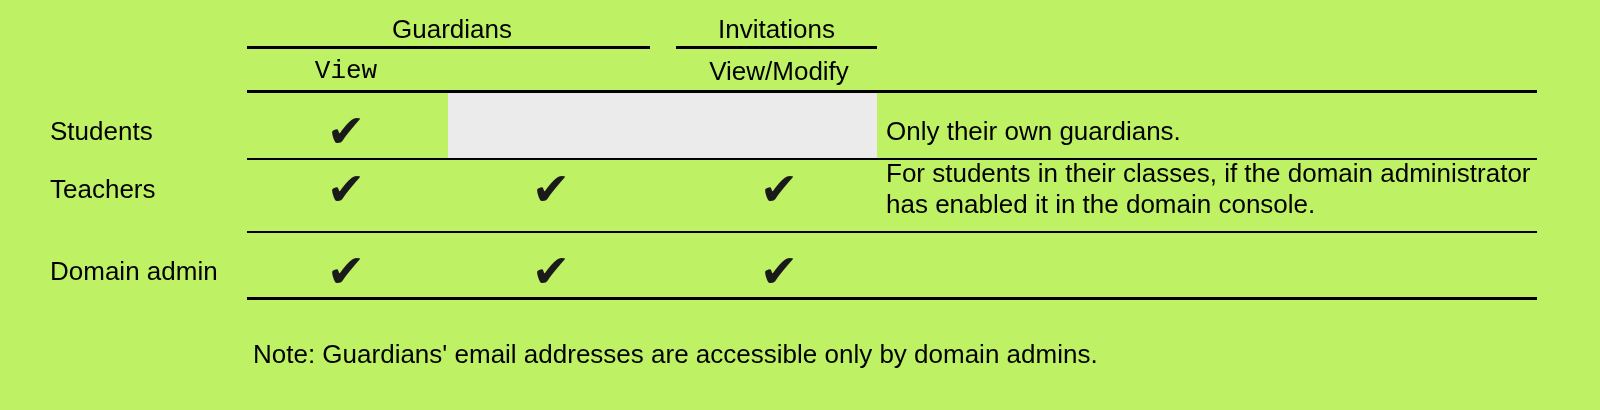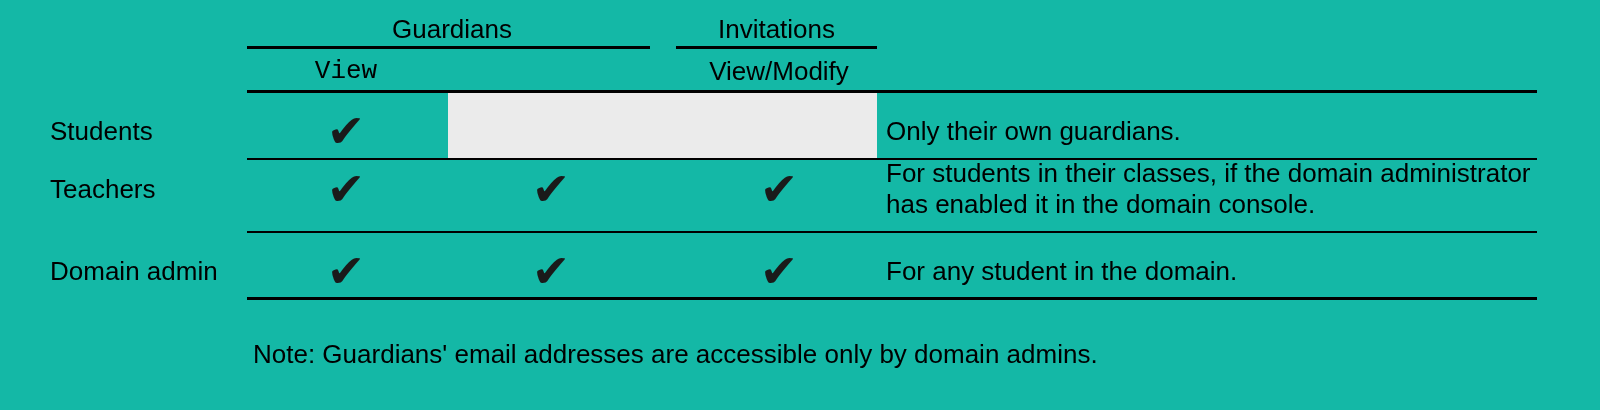--- a/index.html
+++ b/index.html
@@ -1,21 +1,21 @@
 <!DOCTYPE html>
 <html><head>
 <meta charset="utf-8">
 <style>
   * { margin: 0; padding: 0; box-sizing: border-box; }
   html, body { background: #ffffff; }
   .page {
     position: relative;
     width: 1600px;
     height: 410px;
-    background: #14b8a6;
+    background: #bef264;
     font-family: "Liberation Sans", sans-serif;
     color: #000000;
     overflow: hidden;
   }
   .abs { position: absolute; }
   .group-header {
     top: 13px; height: 32px; line-height: 32px;
     font-size: 26px; text-align: center;
   }
   .group-rule { top: 46px; height: 3px; background: #000000; }
@@ -93,18 +93,17 @@
     <span class="check-cell cell-modify">✔</span>
     <span class="check-cell cell-invitations">✔</span>
     <span class="row-note">For students in their classes, if the domain administrator has enabled it in the domain console.</span>
   </div>
 
   <div class="abs row row-3">
     <span class="row-label">Domain admin</span>
     <span class="check-cell cell-view">✔</span>
     <span class="check-cell cell-modify">✔</span>
     <span class="check-cell cell-invitations">✔</span>
-    <span class="row-note">For any student in the domain.</span>
   </div>
 
   <div class="abs footnote">Note: Guardians' email addresses are accessible only by domain admins.</div>
 
 </div>
 
 </body></html>

